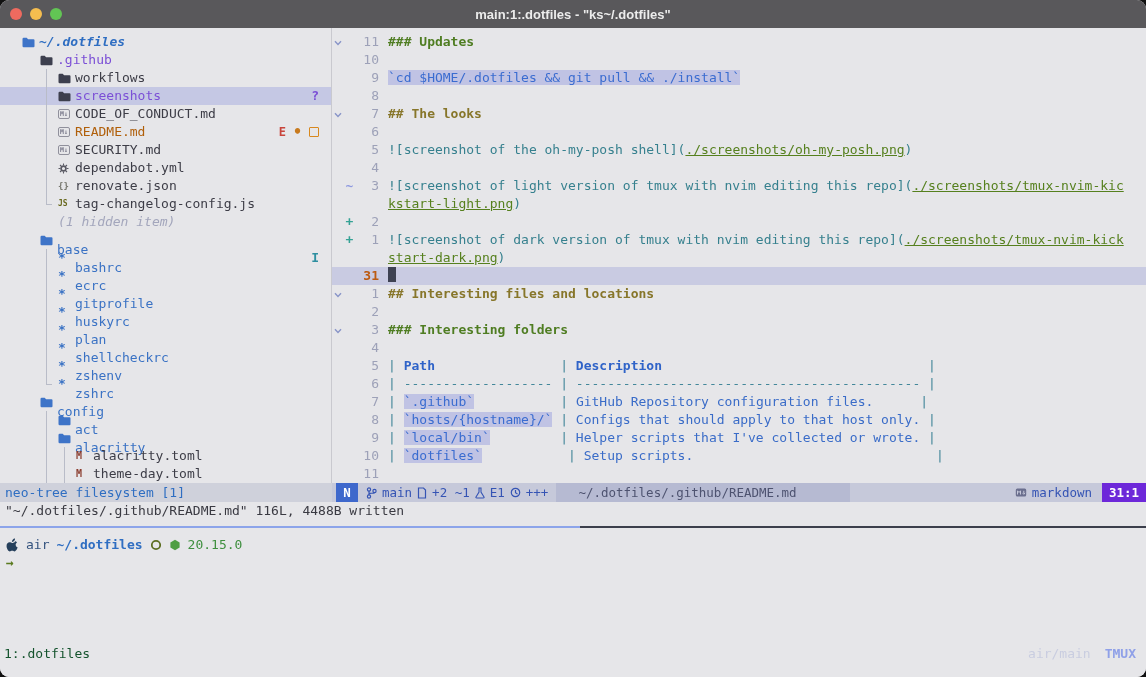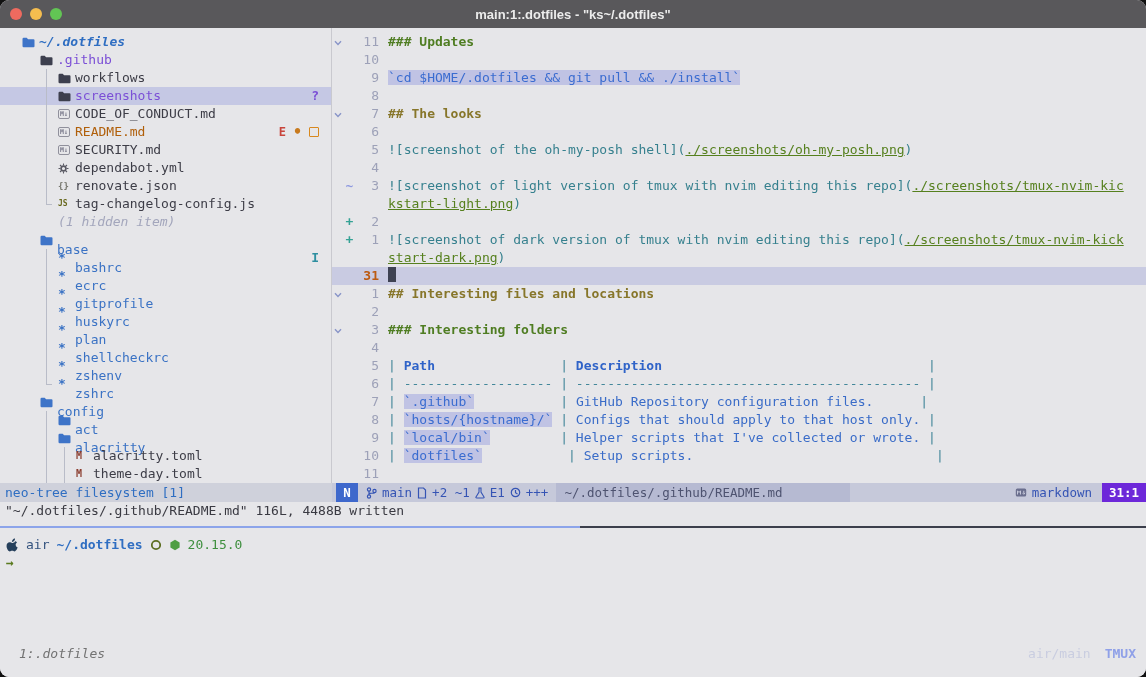--- a/index.html
+++ b/index.html
@@ -59,40 +59,40 @@
   .r-txt{color:#3a6cc8;}
   .r-pun{color:#43879a;}
   .r-hdr{color:#2f63c8;font-weight:bold;}
 
   
   .ntstatus{position:absolute;left:0;top:455px;width:332px;height:19px;background:#cfd1db;color:#2f6ec2;line-height:19px;padding-left:5px;box-sizing:border-box;}
   .vimstatus{position:absolute;left:332px;top:455px;width:814px;height:19px;background:#c6c9da;display:flex;align-items:stretch;font-size:12.5px;}
   .seg{display:flex;align-items:center;}
   .mode{width:22px;margin-left:4px;background:#3e68cc;color:#fff;font-weight:bold;justify-content:center;}
   .lgroup{color:#3554b4;gap:5px;padding:0 8px;}
-  .pathseg{background:#b6bad2;color:#4e5370;width:294px;padding-left:8px;box-sizing:border-box;}
+  .pathseg{background:#b6bad2;color:#4e5370;width:294px;padding-left:22px;box-sizing:border-box;}
   .ftseg{color:#3554b4;margin-left:auto;gap:5px;padding-right:10px;}
   .posbadge{background:#6d28d9;color:#fff;font-weight:bold;width:44px;justify-content:center;}
   .sicon{display:inline-flex;align-items:center;}
 
   .cmdline{position:absolute;left:0;top:474px;width:100%;height:18px;line-height:18px;color:#3a3a42;padding-left:5px;box-sizing:border-box;white-space:pre;}
 
   
   .panesep{position:absolute;left:0;top:498px;width:100%;height:2px;}
   .panesep .sepl{position:absolute;left:0;top:0;width:580px;height:2px;background:#8ca4ea;}
   .panesep .sepr{position:absolute;left:580px;top:0;width:566px;height:2px;background:#3c3f4c;}
   .prompt{position:absolute;left:6px;top:508px;height:18px;line-height:18px;display:flex;align-items:center;gap:7px;}
   .p-host{color:#33527e;}
   .p-cwd{color:#2f6ec2;font-weight:bold;}
   .p-node{color:#3f8f3f;}
   .parrow{position:absolute;left:6px;top:527px;color:#5a7a1e;font-weight:bold;}
 
   
   .tmuxbar{position:absolute;left:0;top:617px;width:100%;height:18px;line-height:18px;}
-  .tmux-win{position:absolute;left:19px;color:#737373;font-style:italic;}
+  .tmux-win{position:absolute;left:4px;color:#14532d;}
   .tmux-right{position:absolute;right:10px;display:flex;gap:14px;}
   .tmux-session{color:#c9cde0;}
   .tmux-label{color:#8fa0e8;font-weight:bold;}
 </style>
 </head>
 <body>
 
 <div class="window">
   <div class="titlebar">
     <div class="lights">

